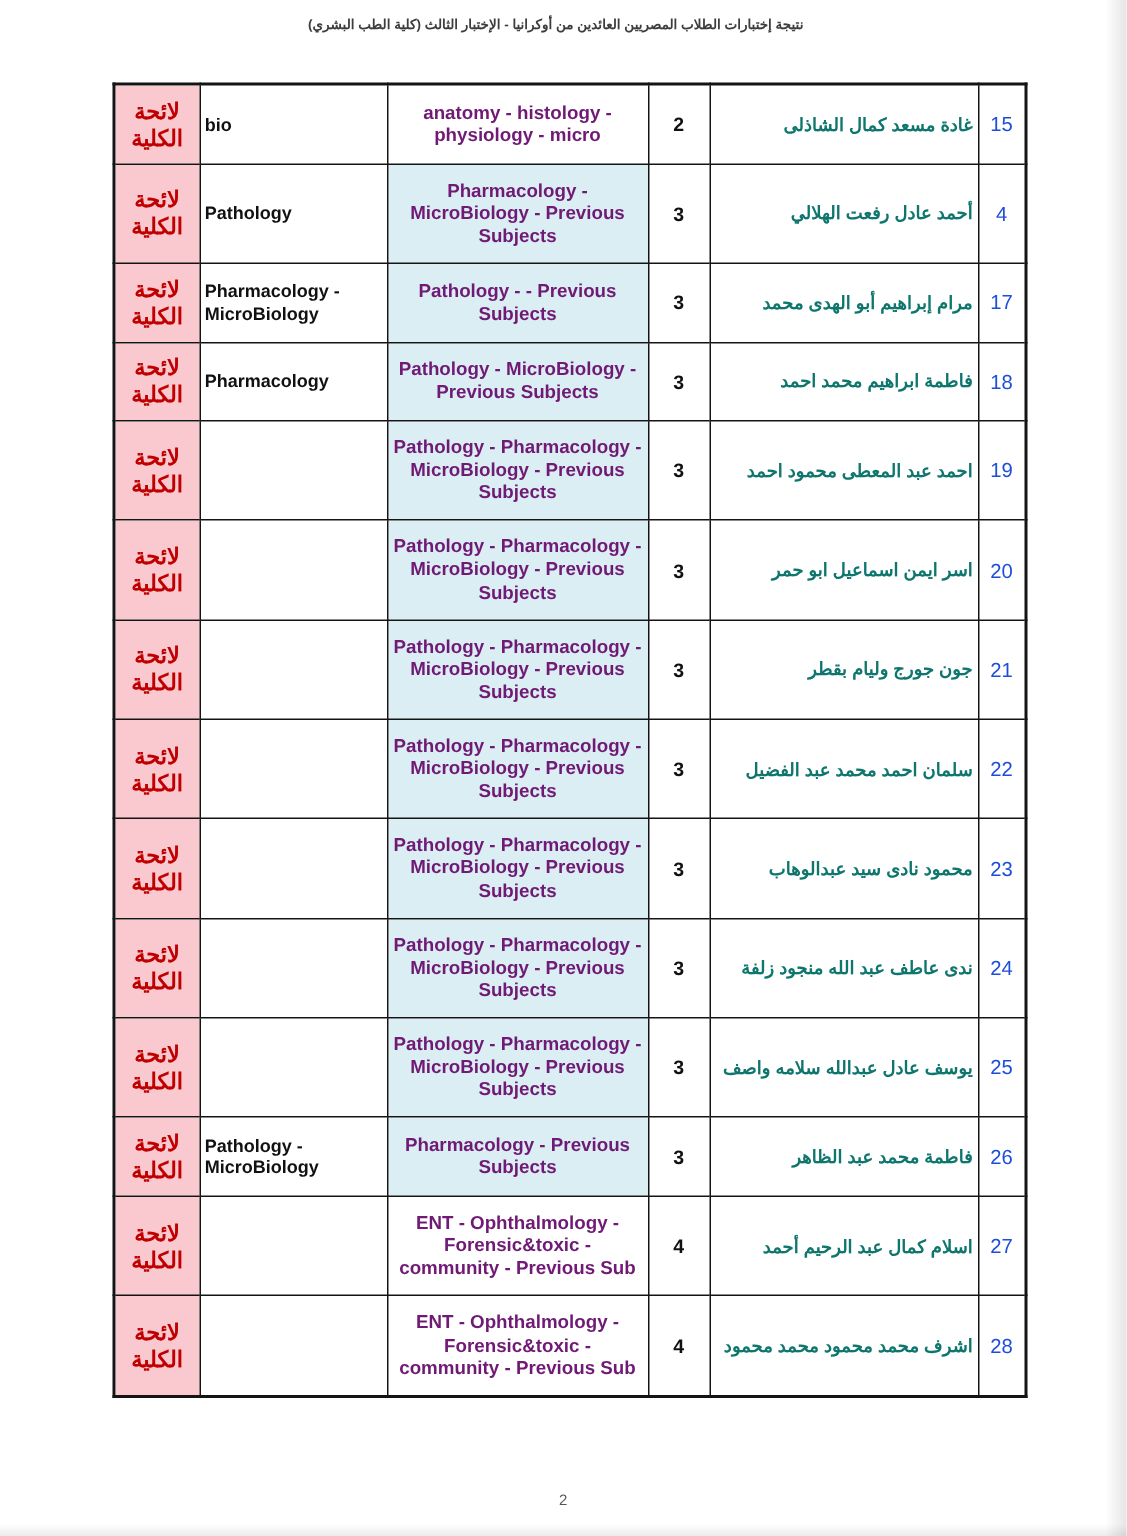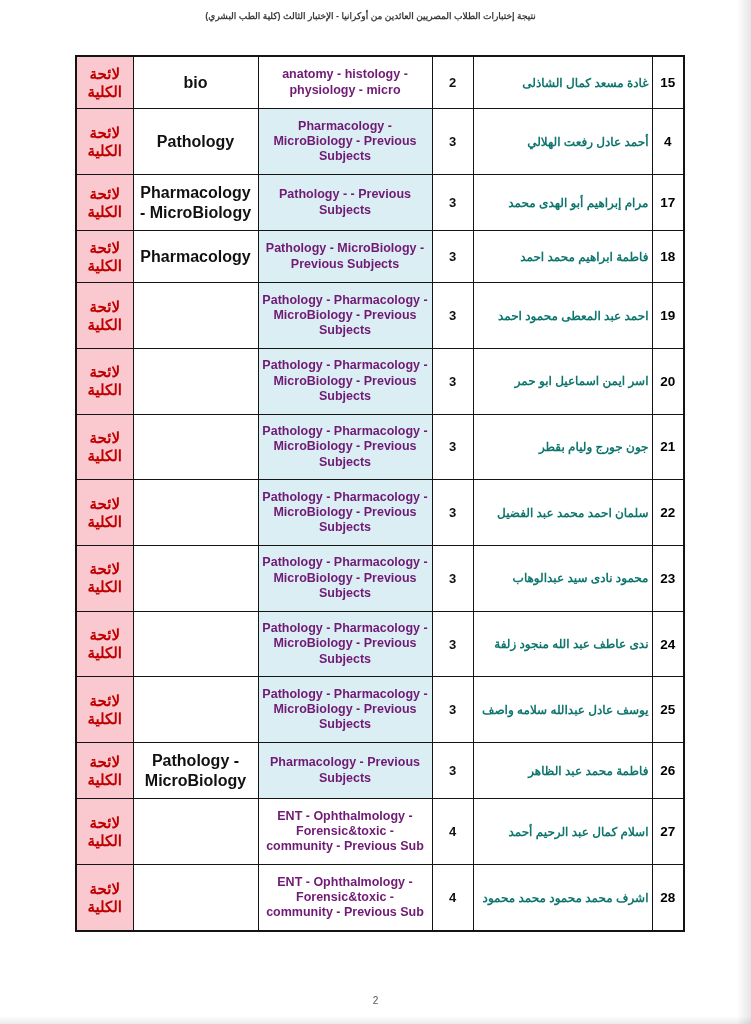--- a/index.html
+++ b/index.html
@@ -37,24 +37,24 @@
     direction: rtl;
     border: 2.5px solid #141414;
   }
   table.results-table td {
     border: 1.5px solid #141414;
     padding: 0 3px;
     vertical-align: middle;
     overflow: hidden;
   }
   .cell-num {
-    font-weight: bold;
+    font-weight: normal;
     font-size: 13.5px;
     text-align: center;
-    color: #000000;
+    color: #1d4ed8;
   }
   .cell-name {
     font-weight: bold;
     font-size: 12px;
     text-align: right;
     padding-right: 3px !important;
     color: #0f766e;
     direction: rtl;
   }
   .cell-count {
@@ -70,22 +70,22 @@
     text-align: center;
     direction: ltr;
     line-height: 1.22;
     color: #701a75;
   }
   .cell-subjects.highlight {
     background: #daeef3;
   }
   .cell-extra {
     font-weight: bold;
-    font-size: 16px;
-    text-align: center;
+    font-size: 12px;
+    text-align: left;
     direction: ltr;
     line-height: 1.22;
     color: #111;
   }
   .cell-reg {
     background: #f9c9cf;
     color: #c00000;
     font-weight: bold;
     font-size: 15px;
     text-align: center;

